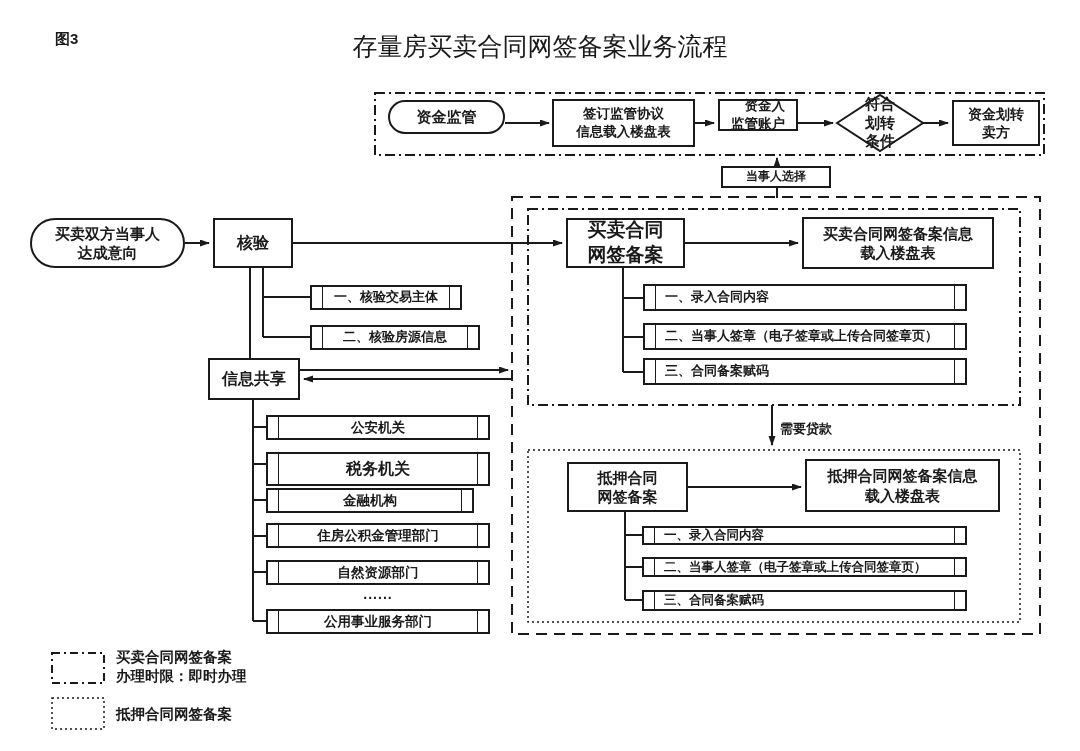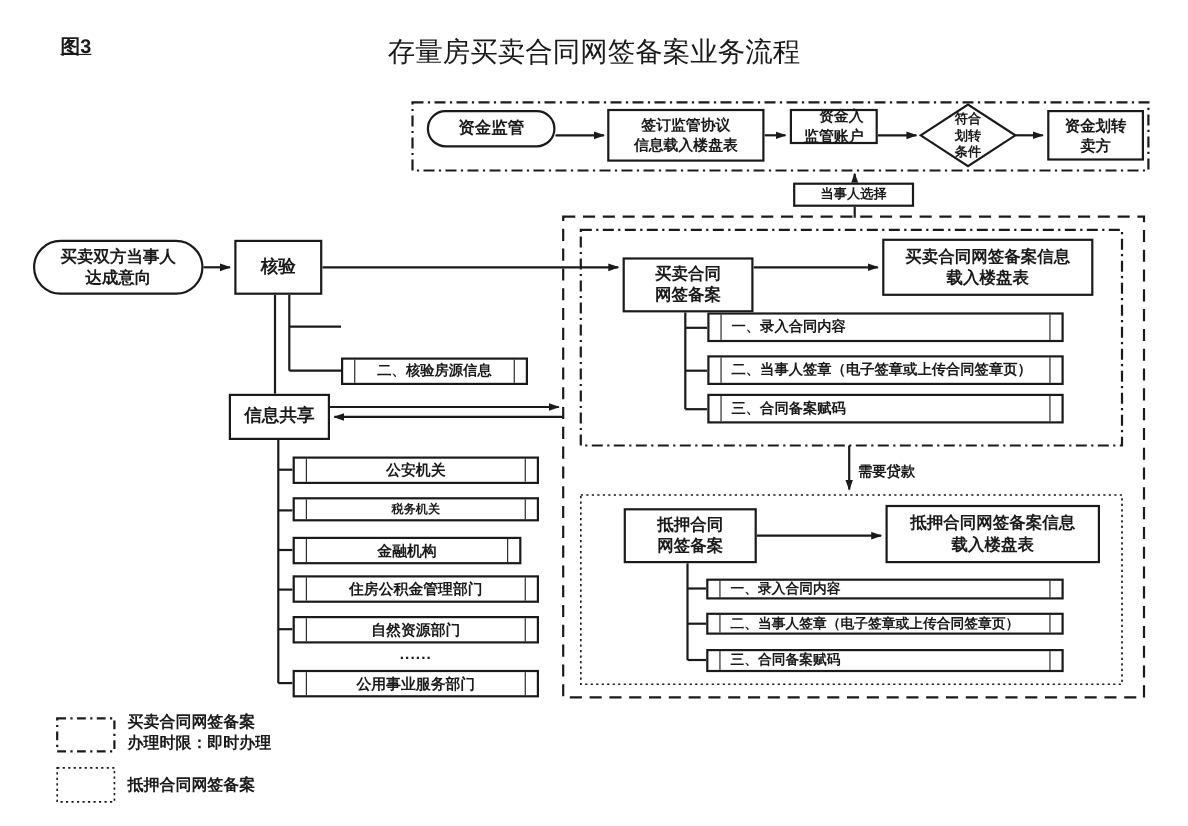--- a/index.html
+++ b/index.html
@@ -18,21 +18,21 @@
   .oval{border-radius:26px;}
   .noborder{border:none;background:transparent;}
   .cellbox::before,.cellbox::after{
     content:"";position:absolute;top:0;bottom:0;width:0;
     border-left:1.5px solid #1a1a1a;
   }
   .cellbox::before{left:10px;}
   .cellbox::after{right:10px;}
   .leftalign{justify-content:flex-start;text-align:left;padding-left:20px;}
   .title{left:0;right:0;top:30px;text-align:center;font-size:25px;font-weight:400;position:absolute;}
-  .figlabel{font-size:18px;font-weight:700;text-decoration:underline;}
+  .figlabel{font-size:15px;font-weight:700;}
   .legendtext{font-size:14.5px;font-weight:700;line-height:19px;white-space:pre-line;}
 </style>
 </head>
 <body>
 
 <div class="canvas">
 
   <svg class="wires" width="1080" height="751" viewBox="0 0 1080 751">
     <defs>
       <marker id="ah" markerUnits="userSpaceOnUse" markerWidth="12" markerHeight="10" refX="9" refY="3.5" orient="auto">
@@ -96,42 +96,43 @@
   </svg>
 
   <div class="lbl figlabel" style="left:55px;top:30px;">图3</div>
   <div class="title">存量房买卖合同网签备案业务流程</div>
 
   <div class="node oval" style="left:388px;top:100px;width:117px;height:34px;font-size:15px;border-radius:23px;">资金监管</div>
   <div class="node" style="left:552px;top:99px;width:143px;height:48px;font-size:13.5px;">签订监管协议
 信息载入楼盘表</div>
   <div class="node" style="left:718px;top:99px;width:80px;height:32px;font-size:13.5px;text-align:right;">资金入
 监管账户</div>
-  <div class="node noborder" style="left:845px;top:98px;width:70px;height:50px;font-size:12px;line-height:1.25;">符合
+  <div class="node noborder" style="left:845px;top:98px;width:70px;height:50px;font-size:15px;line-height:1.25;">符合
 划转
 条件</div>
   <div class="node" style="left:952px;top:100px;width:88px;height:46px;font-size:14px;">资金划转
 卖方</div>
   <div class="node" style="left:721px;top:166px;width:110px;height:22px;font-size:12px;">当事人选择</div>
 
   <div class="node oval" style="left:30px;top:218px;width:155px;height:50px;font-size:15px;">买卖双方当事人
 达成意向</div>
   <div class="node" style="left:213px;top:218px;width:80px;height:50px;font-size:16px;">核验</div>
+  <div class="node cellbox" style="left:310px;top:285px;width:152px;height:25px;font-size:13px;">一、核验交易主体</div>
   <div class="node cellbox" style="left:310px;top:325px;width:170px;height:25px;font-size:13px;">二、核验房源信息</div>
   <div class="node cellbox" style="left:266px;top:415px;width:224px;height:25px;font-size:13.5px;">公安机关</div>
 
   <div class="node" style="left:208px;top:358px;width:92px;height:42px;font-size:16px;">信息共享</div>
-  <div class="node cellbox" style="left:266px;top:452px;width:224px;height:22px;font-size:11px;">税务机关</div>
+  <div class="node cellbox" style="left:266px;top:452px;width:224px;height:34px;font-size:16px;">税务机关</div>
   <div class="node cellbox" style="left:266px;top:488px;width:208px;height:25px;font-size:13.5px;">金融机构</div>
   <div class="node cellbox" style="left:266px;top:523px;width:224px;height:25px;font-size:13.5px;">住房公积金管理部门</div>
   <div class="node cellbox" style="left:266px;top:560px;width:224px;height:25px;font-size:13.5px;">自然资源部门</div>
   <div class="node noborder" style="left:266px;top:585px;width:224px;height:18px;font-size:14px;letter-spacing:1px;">......</div>
   <div class="node cellbox" style="left:266px;top:609px;width:224px;height:25px;font-size:13.5px;">公用事业服务部门</div>
 
-  <div class="node" style="left:566px;top:218px;width:119px;height:50px;font-size:15px;margin-top:16px;">买卖合同
+  <div class="node" style="left:566px;top:218px;width:119px;height:50px;font-size:19px;">买卖合同
 网签备案</div>
   <div class="node" style="left:802px;top:217px;width:192px;height:52px;font-size:15px;">买卖合同网签备案信息
 载入楼盘表</div>
   <div class="node cellbox leftalign" style="left:643px;top:284px;width:324px;height:27px;font-size:13px;">一、录入合同内容</div>
   <div class="node cellbox leftalign" style="left:643px;top:323px;width:324px;height:27px;font-size:13px;">二、当事人签章（电子签章或上传合同签章页）</div>
   <div class="node cellbox leftalign" style="left:643px;top:358px;width:324px;height:27px;font-size:13px;">三、合同备案赋码</div>
 
   <div class="lbl" style="left:780px;top:420px;font-size:13px;font-weight:700;">需要贷款</div>
 
   <div class="node" style="left:567px;top:462px;width:121px;height:50px;font-size:15px;">抵押合同

